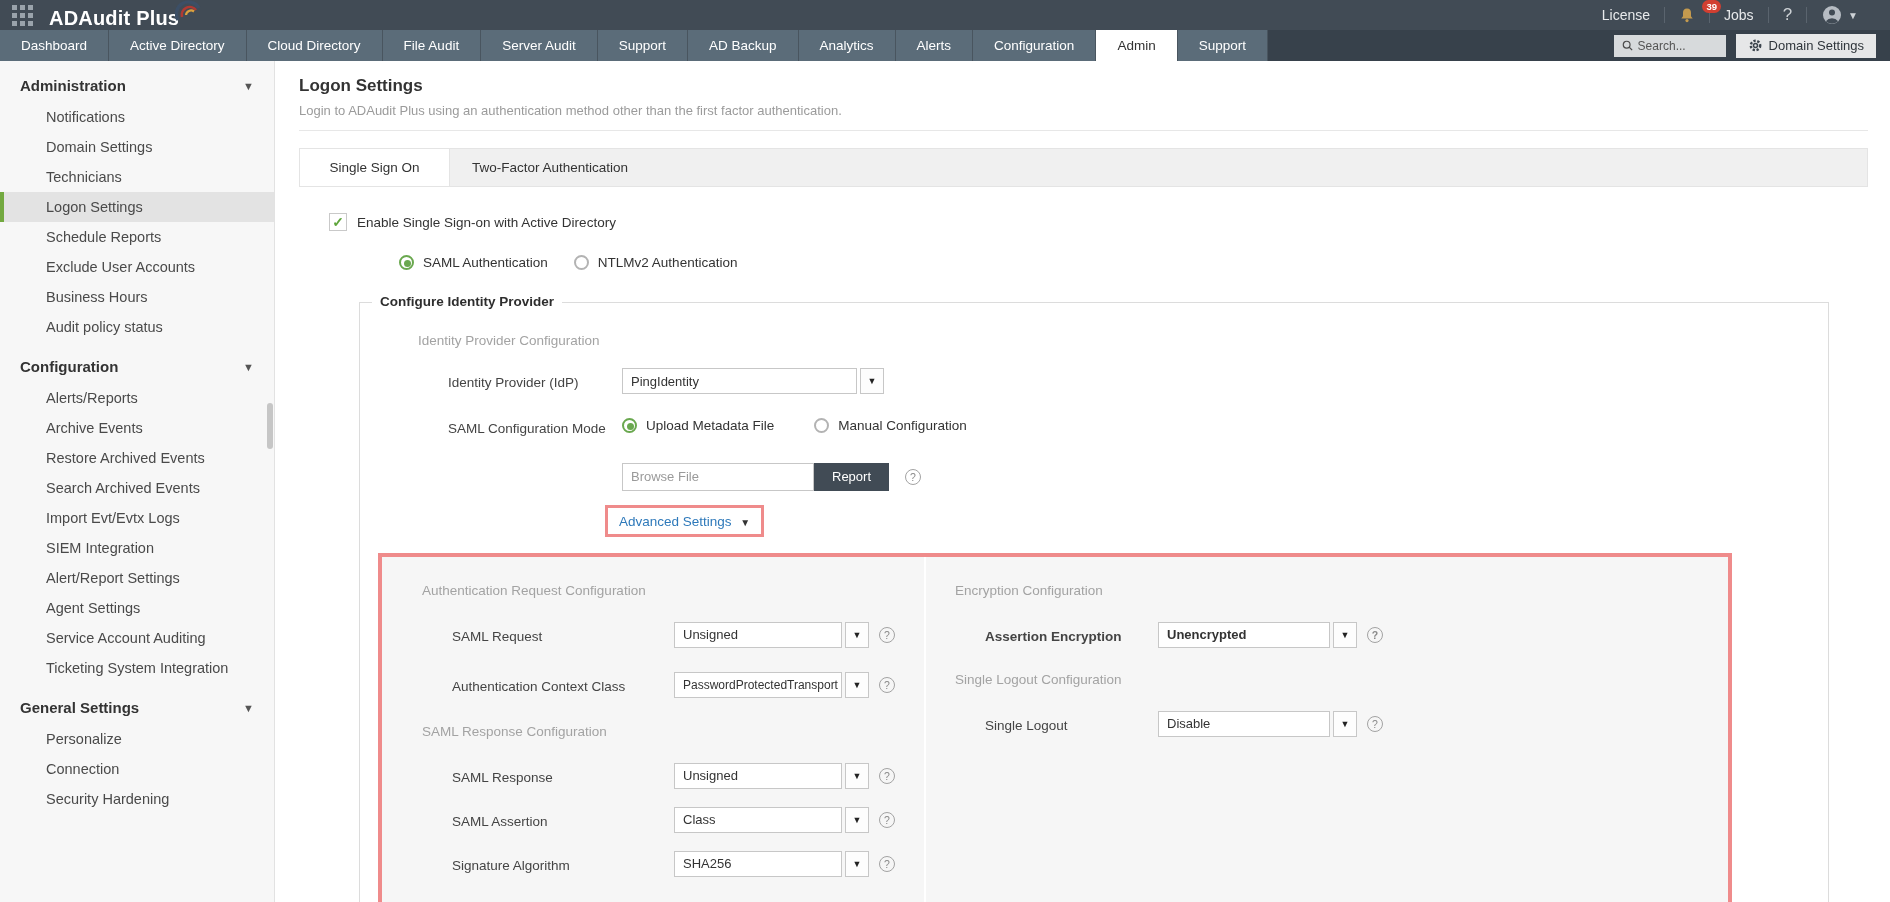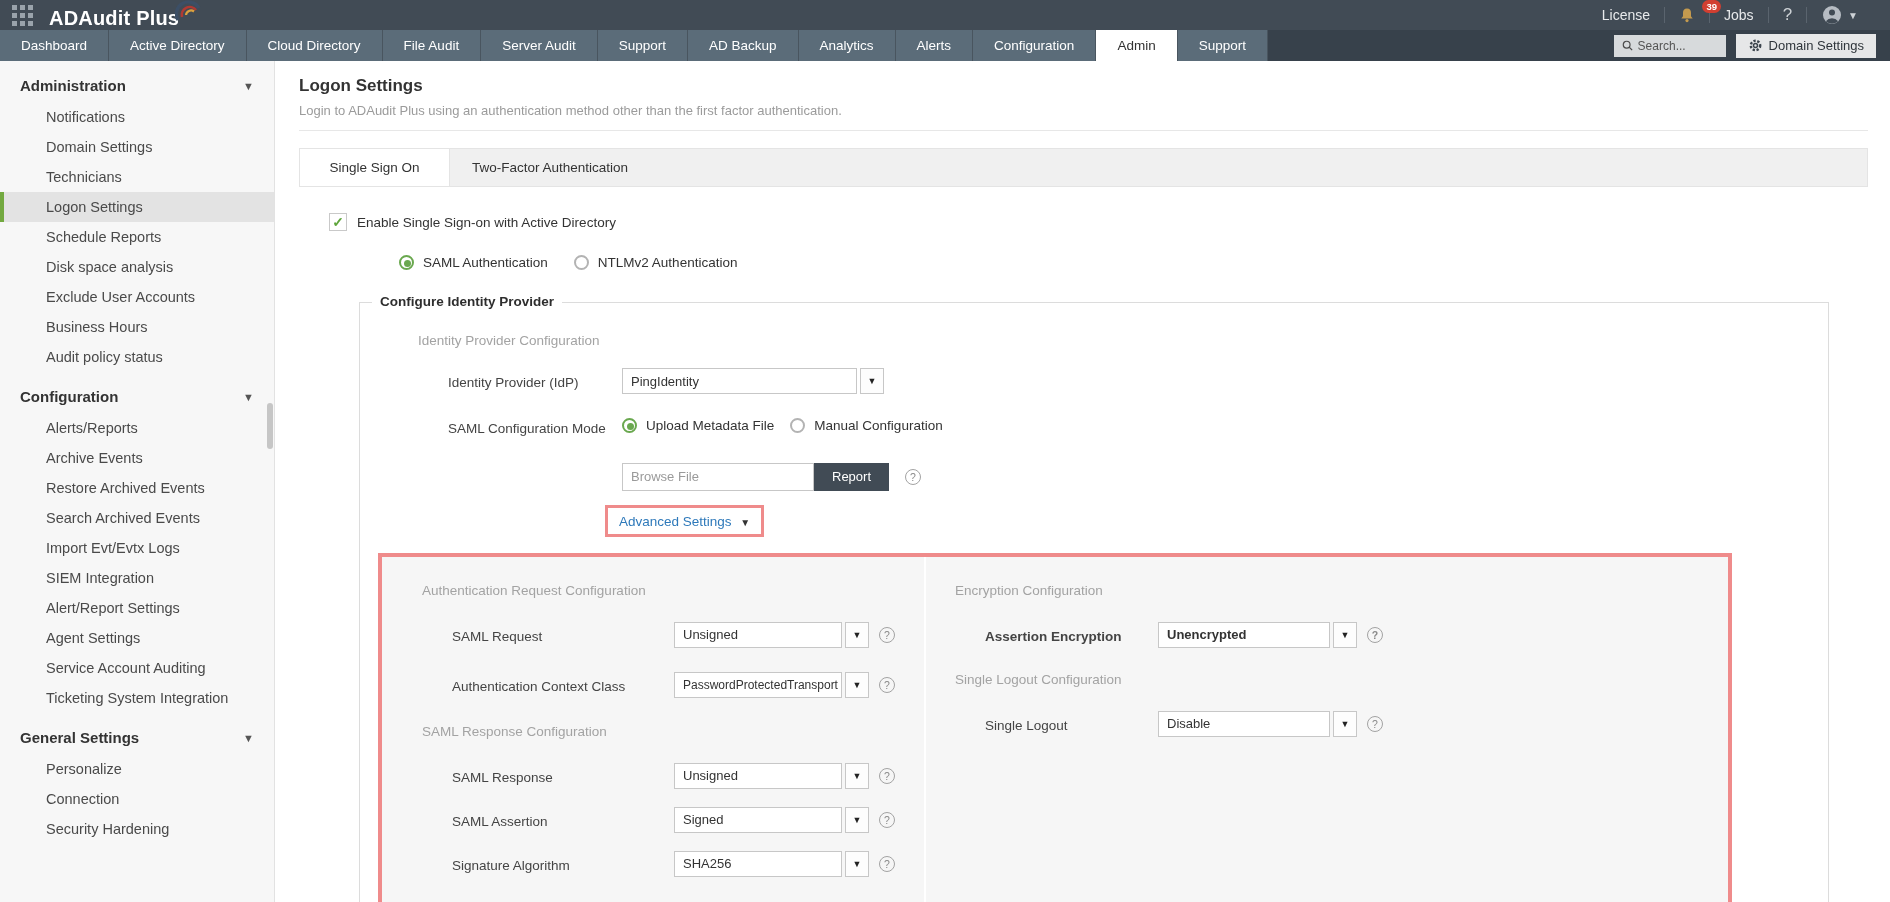--- a/index.html
+++ b/index.html
@@ -192,21 +192,20 @@
     <div class="sidebar">
       <div class="side-section-title">
         <span>Administration</span>
         <span class="caret-s">▼</span>
       </div>
       <div class="side-item">Notifications</div>
       <div class="side-item">Domain Settings</div>
       <div class="side-item">Technicians</div>
       <div class="side-item active">Logon Settings</div>
       <div class="side-item">Schedule Reports</div>
-      <div class="side-item">Disk space analysis</div>
       <div class="side-item">Exclude User Accounts</div>
       <div class="side-item">Business Hours</div>
       <div class="side-item">Audit policy status</div>
 
       <div class="side-section-title">
         <span>Configuration</span>
         <span class="caret-s">▼</span>
       </div>
       <div class="side-item">Alerts/Reports</div>
       <div class="side-item">Archive Events</div>
@@ -267,21 +266,21 @@
           <div class="fctrl">
             <span class="select">
               <span class="select-value w235">PingIdentity</span>
               <span class="select-arrow">▼</span>
             </span>
           </div>
         </div>
 
         <div class="frow">
           <div class="flabel">SAML Configuration Mode</div>
-          <div class="fctrl" style="gap:16px; padding-top:4px;">
+          <div class="fctrl" style="gap:40px; padding-top:4px;">
             <span class="radio-opt">
               <span class="radio sel"></span>
               <span class="radio-label">Upload Metadata File</span>
             </span>
             <span class="radio-opt">
               <span class="radio"></span>
               <span class="radio-label">Manual Configuration</span>
             </span>
           </div>
         </div>
@@ -338,21 +337,21 @@
                   <span class="select-arrow">▼</span>
                 </span>
                 <span class="help">?</span>
               </div>
             </div>
 
             <div class="arow" style="margin-top:18px;">
               <div class="flabel">SAML Assertion</div>
               <div class="fctrl">
                 <span class="select">
-                  <span class="select-value w168">Signed</span>
+                  <span class="select-value w168">Class</span>
                   <span class="select-arrow">▼</span>
                 </span>
                 <span class="help">?</span>
               </div>
             </div>
 
             <div class="arow" style="margin-top:18px;">
               <div class="flabel">Signature Algorithm</div>
               <div class="fctrl">
                 <span class="select">

